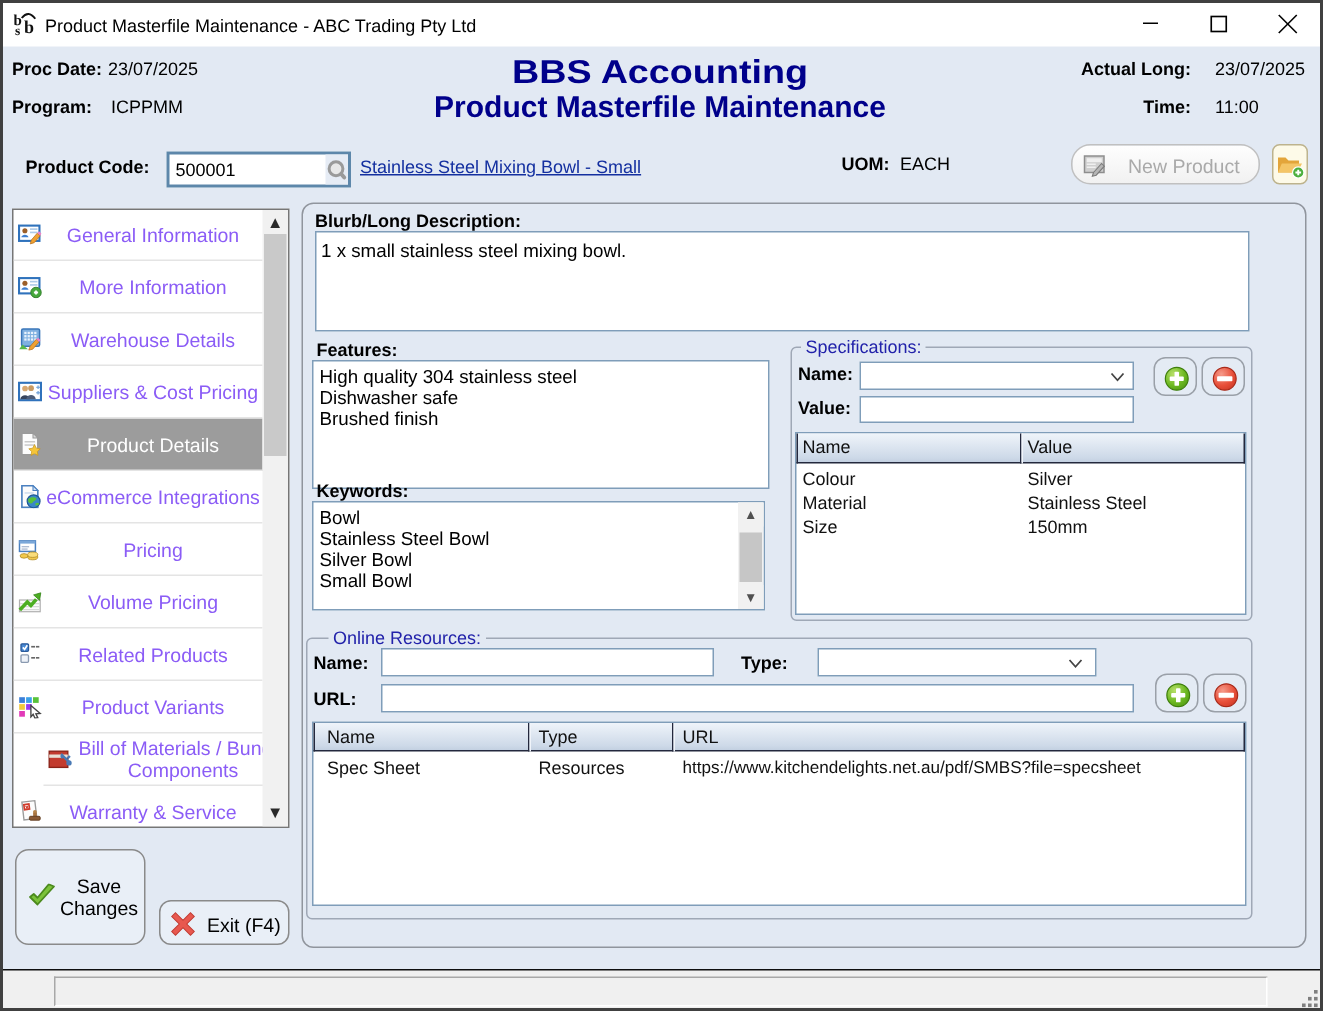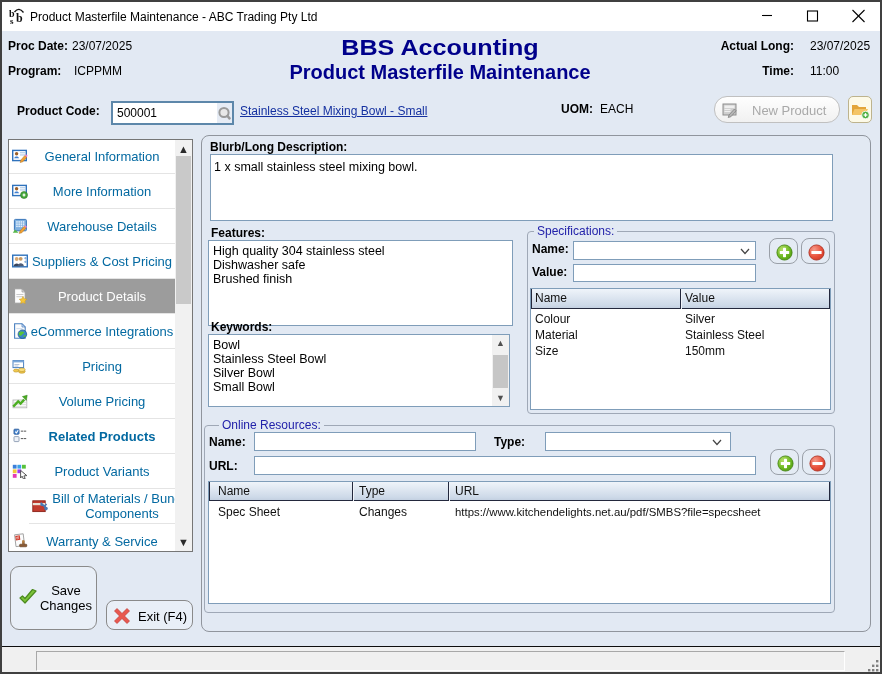--- a/index.html
+++ b/index.html
@@ -18,21 +18,21 @@
   .navy { color:#00008b; }
   .inp { background:#fff; border:1px solid #7f9db9; }
   .legend { font-size:12px; color:#2222aa; background:#e2e9f3; padding:0 3px; white-space:nowrap; }
   .gbox { border:1px solid #9fa8b6; border-radius:4px; }
   .hdrcell { font-size:12px; color:#111; }
   .cellt { font-size:12px; color:#111; white-space:nowrap; }
   .srow { position:absolute; left:0; width:166px; height:35px; border-bottom:1px solid #e4e4e4; }
   .srow.sel { background:#9c9c9c; }
   .srow.sel .stx { color:#fff; }
   .sic { position:absolute; left:3px; top:9px; width:16px; height:16px; }
-  .stx { position:absolute; left:19px; top:0; width:148px; height:34px; display:flex; align-items:center; justify-content:center; text-align:center; font-size:13px; color:#0369a1; }
+  .stx { position:absolute; left:19px; top:0; width:148px; height:34px; display:flex; align-items:center; justify-content:center; text-align:center; font-size:13px; color:#8b5cf6; }
   .sarr { position:absolute; left:0; width:17px; height:16px; color:#2a2a2a; font-size:11px; text-align:center; line-height:16px; }
   .thead { background:linear-gradient(#eff4fa, #cdd9e8 85%, #c3d0e1); border-bottom:1px solid #23283d; }
   .pmbtn svg, .pmbtn2 svg { position:absolute; left:6px; top:5px; }
 </style>
 </head>
 <body>
 <svg width="0" height="0" style="position:absolute">
   <defs>
     <symbol id="i1" viewBox="0 0 16 16">
       <rect x="0.7" y="2.4" width="13.6" height="10.2" fill="#fff" stroke="#2f72bc" stroke-width="1.4"></rect>
@@ -253,21 +253,21 @@
           <use href="#i7"></use>
         </svg>
         <span class="stx">Pricing</span>
       </div>
     <div class="srow" style="top:244px;">
         <svg class="sic" width="16" height="16">
           <use href="#i8"></use>
         </svg>
         <span class="stx">Volume Pricing</span>
       </div>
-    <div class="srow" style="top:279px;font-weight:bold;">
+    <div class="srow" style="top:279px;">
         <svg class="sic" width="16" height="16">
           <use href="#i9"></use>
         </svg>
         <span class="stx">Related Products</span>
       </div>
     <div class="srow" style="top:314px;">
         <svg class="sic" width="16" height="16">
           <use href="#i10"></use>
         </svg>
         <span class="stx">Product Variants</span>
@@ -428,21 +428,21 @@
       <div class="abs hdrcell" style="left:150px;top:2px;">Type</div>
       <div class="abs hdrcell" style="left:246px;top:2px;">URL</div>
       <div class="abs" style="left:143px;top:0;width:1px;height:19px;background:#23283d;"></div>
       <div class="abs" style="left:144px;top:0;width:1px;height:19px;background:#f0f4fa;"></div>
       <div class="abs" style="left:239px;top:0;width:1px;height:19px;background:#23283d;"></div>
       <div class="abs" style="left:240px;top:0;width:1px;height:19px;background:#f0f4fa;"></div>
       <div class="abs" style="left:0;top:0;width:1px;height:19px;background:#23283d;"></div>
       <div class="abs" style="right:0;top:0;width:1px;height:19px;background:#23283d;"></div>
     </div>
     <div class="abs cellt" style="left:9px;top:23px;">Spec Sheet</div>
-    <div class="abs cellt" style="left:150px;top:23px;">Changes</div>
+    <div class="abs cellt" style="left:150px;top:23px;">Resources</div>
     <div class="abs cellt" style="left:246px;top:24px;font-size:11.4px;">https://www.kitchendelights.net.au/pdf/SMBS?file=specsheet</div>
   </div>
 
   <div class="abs" style="left:0;top:646px;width:882px;height:2px;background:#0e0e0e;"></div>
   <div class="abs" style="left:0;top:647px;width:882px;height:25px;background:#f0f0f0;"></div>
   <div class="abs" style="left:36px;top:651px;width:809px;height:20px;background:#f0f0f0;border-top:1px solid #a8a8a8;border-left:1px solid #a8a8a8;border-right:1px solid #fff;border-bottom:1px solid #fff;"></div>
   <svg class="abs" style="left:866px;top:658px;" width="14" height="14" viewBox="0 0 14 14">
     <rect x="10" y="2" width="2.4" height="2.4" fill="#7f7f7f"></rect>
     <rect x="6" y="6.6" width="2.4" height="2.4" fill="#7f7f7f"></rect>
     <rect x="10" y="6.6" width="2.4" height="2.4" fill="#7f7f7f"></rect>

